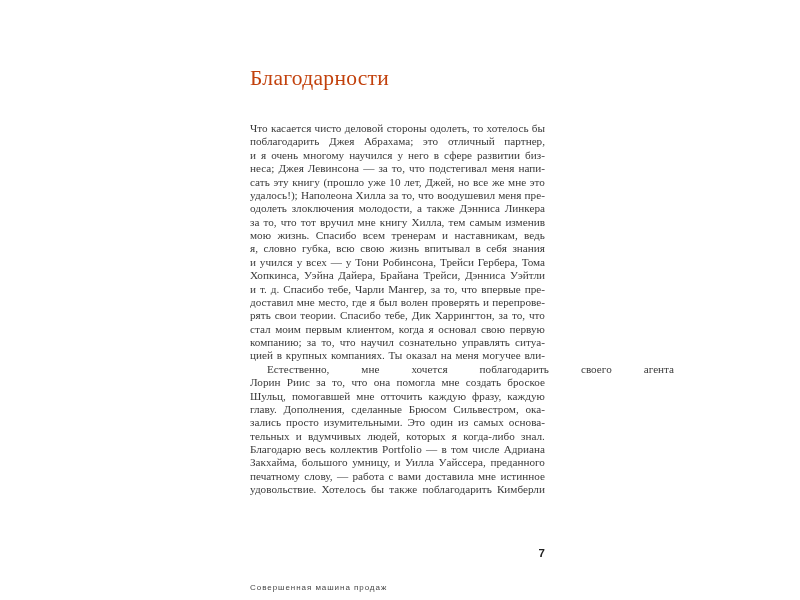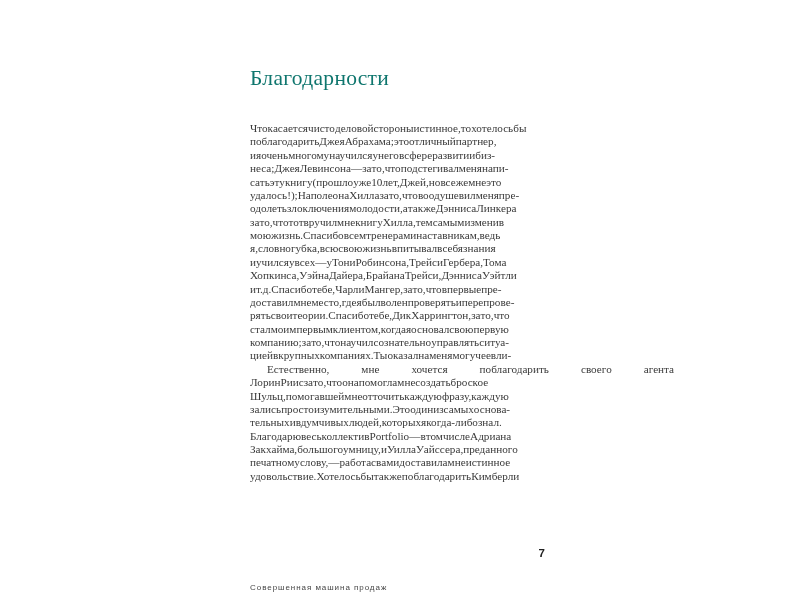--- a/index.html
+++ b/index.html
@@ -16,33 +16,34 @@
     font-family: "Liberation Serif", serif;
   }
   .chapter-title {
     position: absolute;
     left: 250px;
     top: 52px;
     font-family: "Liberation Serif", serif;
     font-size: 21.5px;
     font-weight: 400;
     letter-spacing: 0.3px;
-    color: #0f766e;
+    color: #c2410c;
   }
   .text-block {
     position: absolute;
     left: 250px;
     top: 122px;
     width: 295px;
     font-family: "Liberation Serif", serif;
     font-size: 11.2px;
     color: #3a3a3a;
   }
   .line {
     display: flex;
+    justify-content: space-between;
     height: 13.38px;
     align-items: baseline;
   }
   .line span { white-space: pre; }
   .line.indent { padding-left: 17px; gap: 32px; }
   .line.end {
     display: block;
     white-space: nowrap;
     line-height: 13.38px;
   }
@@ -74,21 +75,21 @@
 <div class="sheet">
   <h1 class="chapter-title">Благодарности</h1>
 
   <div class="text-block">
       <div class="line">
         <span>Что</span>
         <span>касается</span>
         <span>чисто</span>
         <span>деловой</span>
         <span>стороны</span>
-        <span>истинное,</span>
+        <span>одолеть,</span>
         <span>то</span>
         <span>хотелось</span>
         <span>бы</span>
       </div>
       <div class="line">
         <span>поблагодарить</span>
         <span>Джея</span>
         <span>Абрахама;</span>
         <span>это</span>
         <span>отличный</span>
@@ -305,20 +306,28 @@
       <div class="line">
         <span>Шульц,</span>
         <span>помогавшей</span>
         <span>мне</span>
         <span>отточить</span>
         <span>каждую</span>
         <span>фразу,</span>
         <span>каждую</span>
       </div>
       <div class="line">
+        <span>главу.</span>
+        <span>Дополнения,</span>
+        <span>сделанные</span>
+        <span>Брюсом</span>
+        <span>Сильвестром,</span>
+        <span>ока-</span>
+      </div>
+      <div class="line">
         <span>зались</span>
         <span>просто</span>
         <span>изумительными.</span>
         <span>Это</span>
         <span>один</span>
         <span>из</span>
         <span>самых</span>
         <span>основа-</span>
       </div>
       <div class="line">

